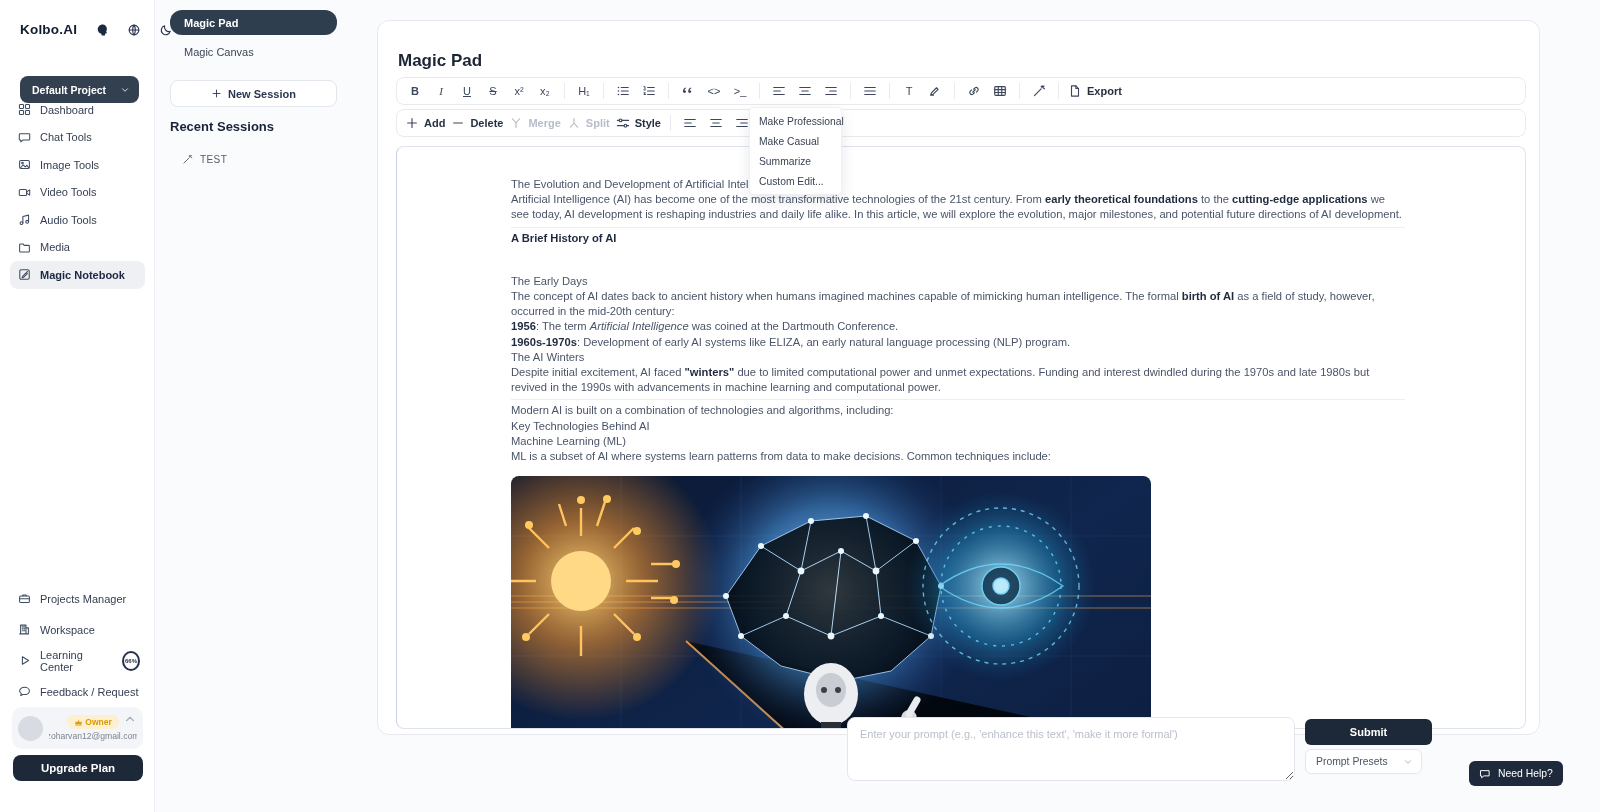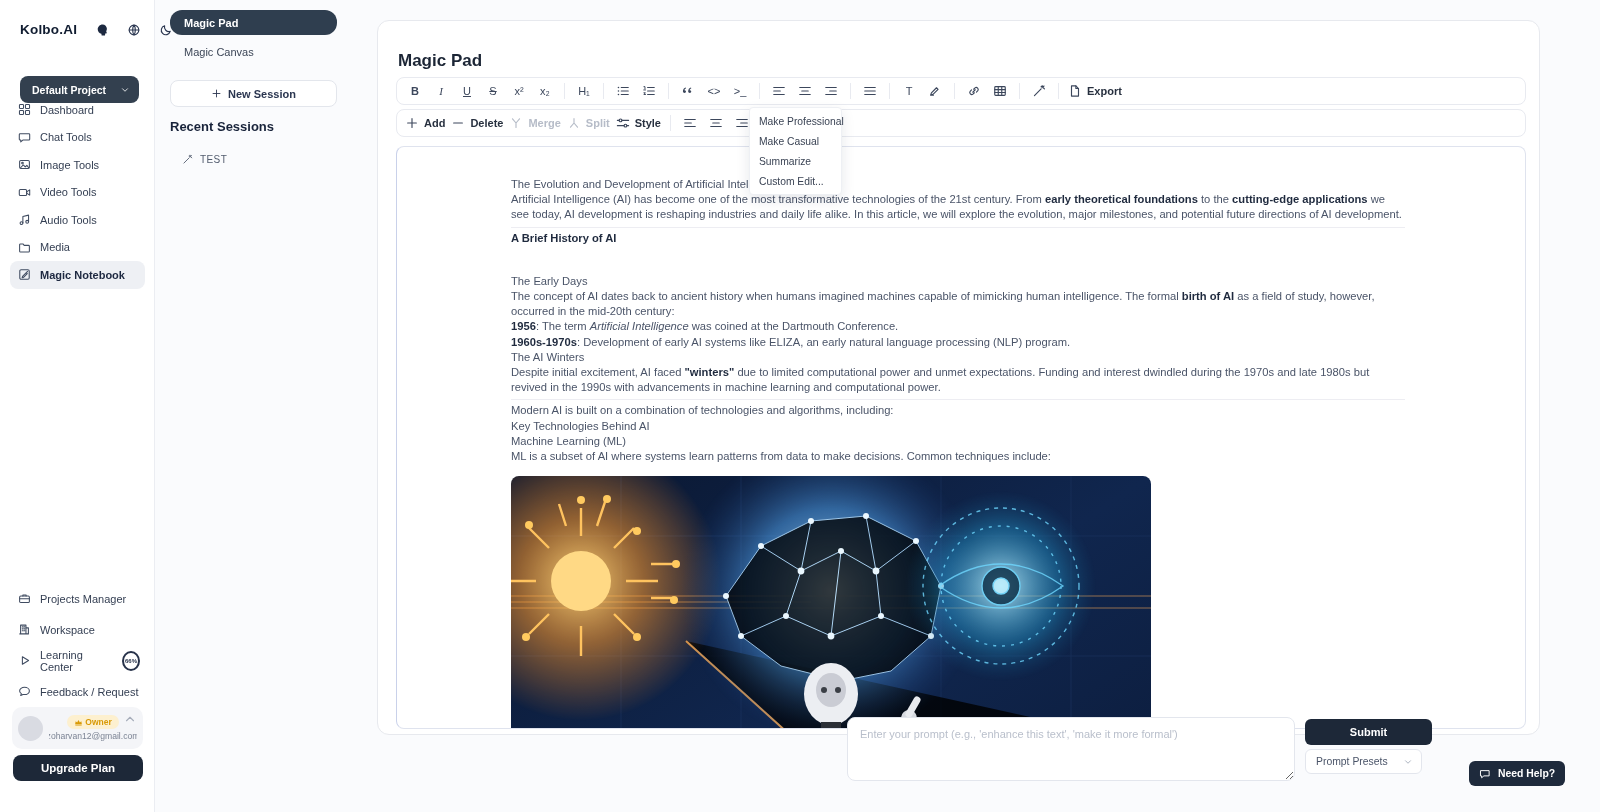--- a/index.html
+++ b/index.html
@@ -94,21 +94,21 @@
   .prompt { position:absolute; left:847px; top:717px; width:448px; height:64px; border:1px solid #e3e6ed;
     border-radius:8px; background:#fff; z-index:20; resize:both; font-family:inherit; font-size:11px;
     color:#2c3650; padding:10px 12px; outline:none; }
   .prompt::placeholder { color:#b9bfcb; }
   .submit { position:absolute; left:1305px; top:719px; width:127px; height:26px; background:#1d2838; color:#fff;
     border:none; border-radius:6px; font-size:11px; font-weight:700; cursor:pointer; z-index:20; font-family:inherit;text-align:center; }
   .presets { position:absolute; left:1305px; top:749px; width:117px; height:25px; background:#fff;
     border:1px solid #e3e6ed; border-radius:6px; display:flex; align-items:center; justify-content:space-between;
     padding:0 8px 0 10px; font-size:10.4px; color:#4a5468; cursor:pointer; z-index:20; }
   .needhelp { position:absolute; left:1469px; top:761px; height:25px; padding:0 10px; background:#1e2a3c; color:#fff;
-    border:none; border-radius:6px; font-size:10.4px; font-weight:700; display:flex; align-items:center; gap:7px;
+    border:none; border-radius:6px; font-size:10.4px; font-weight:400; display:flex; align-items:center; gap:7px;
     cursor:pointer; z-index:20; font-family:inherit; }
 </style>
 </head>
 <body>
 
 <aside class="sidebar">
   <div class="brandrow">
     <span class="brand">Kolbo.AI</span>
     <span class="mini">
         <svg class="ic" viewBox="0 0 16 16">

